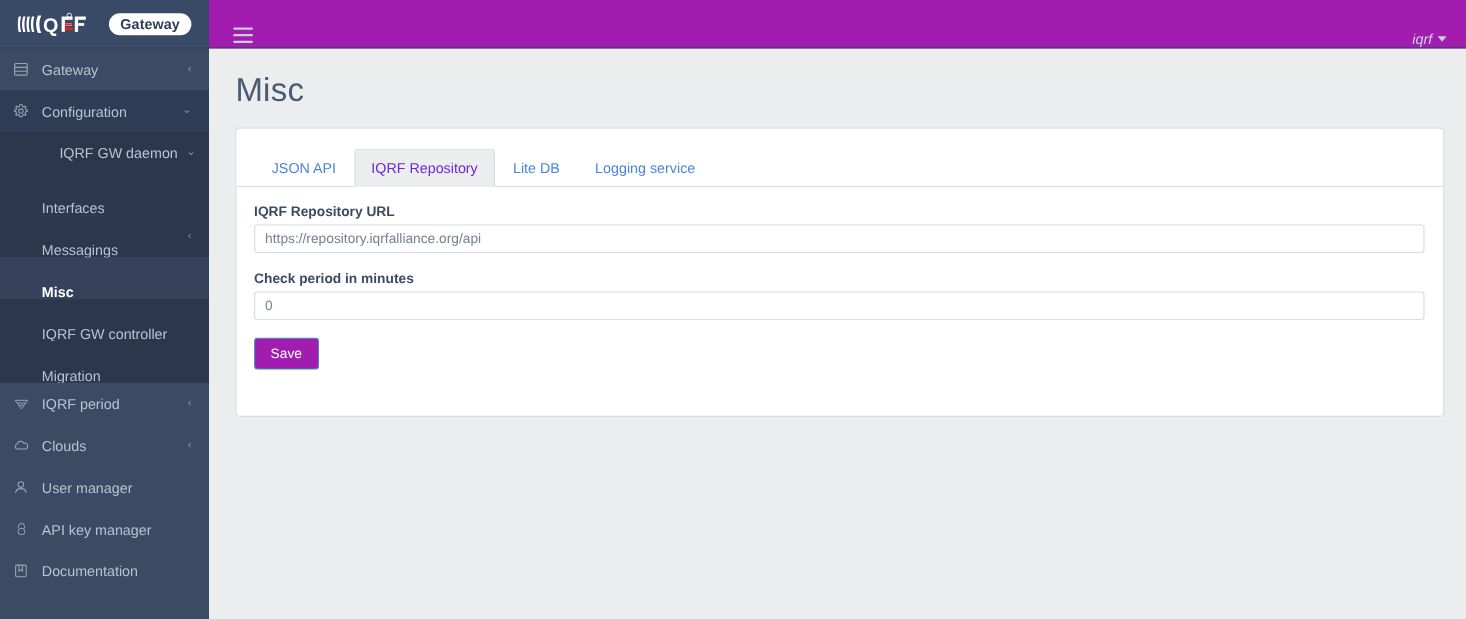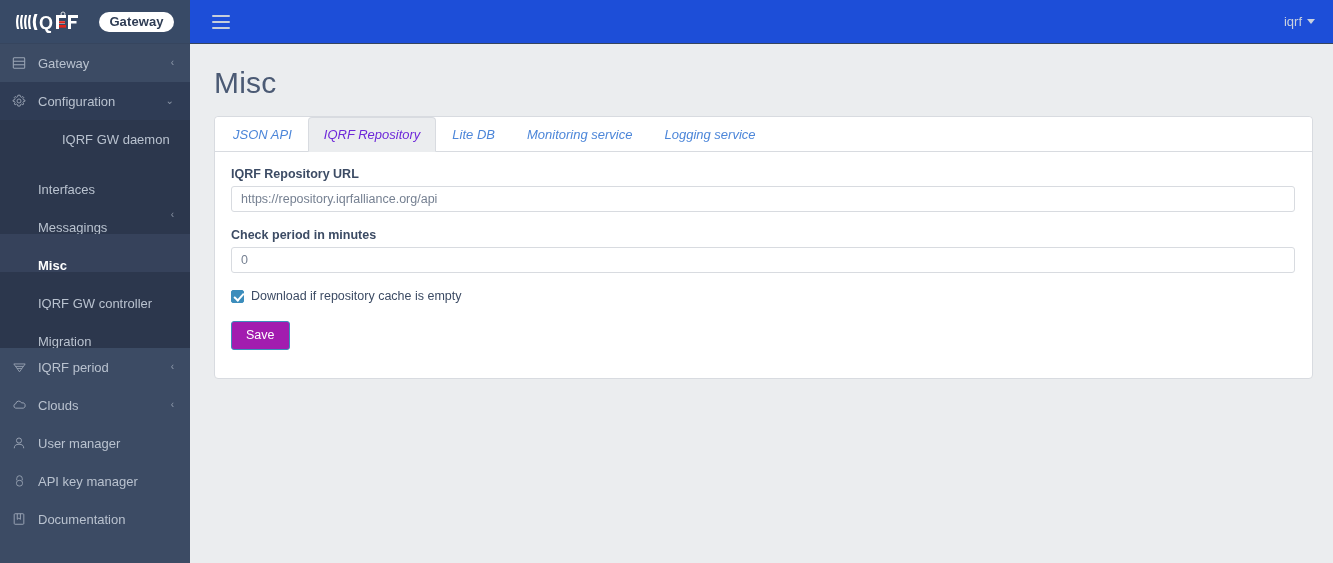--- a/index.html
+++ b/index.html
@@ -65,21 +65,21 @@
   }
   .nav-item .label { flex: 1; }
   .nav-item .chev {
     font-size: 10px;
     opacity: .65;
     line-height: 1;
     margin-left: 8px;
   }
   .nav-item.lvl0 { background: #3c4b64; }
   .nav-item.lvl0.open { background: #2f3c55; }
-  .nav-item.lvl1 { background: #2c374d; padding-left: 4px; gap: 20px; }
+  .nav-item.lvl1 { background: #2c374d; padding-left: 16px; }
   .nav-item.lvl1 .ico { width: 38px; }
   .nav-item.lvl1 .label { padding-left: 0; }
   .nav-item.lvl2 {
     background: #2c374d;
     color: #b9c2cf;
     font-size: 13px;
   }
   .nav-item.lvl2 .ico { width: 38px; }
   .nav-item.lvl2.active {
     background: #36425b;
@@ -93,26 +93,27 @@
     flex: 1;
     height: 563px;
     display: flex;
     flex-direction: column;
     background: #ebedef;
     overflow: hidden;
   }
   .header {
     height: 44px;
     min-height: 44px;
-    background: #1d4ed8;
-    display: flex;
-    align-items: center;
+    background: #a21caf;
+    display: flex;
+    align-items: flex-end;
     justify-content: space-between;
     padding: 0 18px 0 20px;
     border-bottom: 1px solid #36455e;
+    font-style: italic;
   }
   .hamburger { display: flex; flex-direction: column; gap: 4px; cursor: pointer; padding: 4px 2px; }
   .hamburger span {
     display: block;
     width: 18px;
     height: 2px;
     background: #c6cedb;
     border-radius: 1px;
   }
   .user-menu {
@@ -140,26 +141,25 @@
   .card {
     background: #fff;
     border: 1px solid #d8dbe0;
     border-radius: 4px;
     width: 1099px;
     height: 263px;
   }
   .tabs {
     display: flex;
     align-items: flex-end;
-    height: 35px;
+    height: 53px;
     border-bottom: 1px solid #d8dbe0;
-    padding-left: 2px;
+    padding-left: 16px;
     background: #fff;
     border-radius: 4px 4px 0 0;
-    font-style: italic;
   }
   .tab {
     font-size: 13px;
     color: #4c86d9;
     padding: 9px 15px 8px 15px;
     cursor: pointer;
     border: 1px solid transparent;
     margin-bottom: -1px;
     border-radius: 4px 4px 0 0;
     line-height: 16px;
@@ -394,36 +394,31 @@
 
     <div class="content">
       <h1 class="page-title">Misc</h1>
 
       <div class="card">
 
         <div class="tabs">
           <div class="tab">JSON API</div>
           <div class="tab active">IQRF Repository</div>
           <div class="tab">Lite DB</div>
-          <div class="tab">Monitoring service</div>
           <div class="tab">Logging service</div>
         </div>
 
         <div class="card-body">
 
           <label class="form-label">IQRF Repository URL</label>
           <input class="form-input" type="text" placeholder="https://repository.iqrfalliance.org/api" style="">
 
           <label class="form-label">Check period in minutes</label>
           <input class="form-input" type="text" placeholder="0" style="">
 
-          <div class="check-row">
-            <div class="cbox"></div>
-            <span class="check-label">Download if repository cache is empty</span>
-          </div>
 
           <button class="btn-save">Save</button>
 
         </div>
       </div>
     </div>
 
   </div>
 </div>
 

